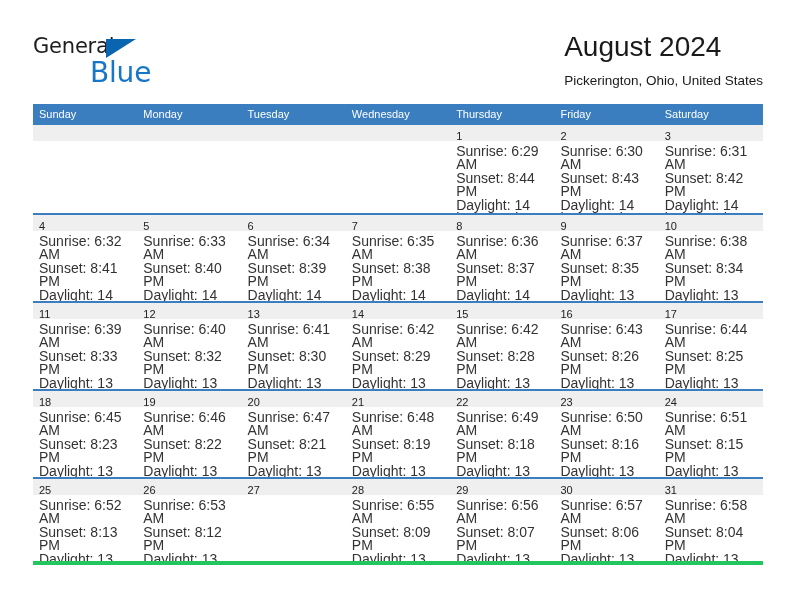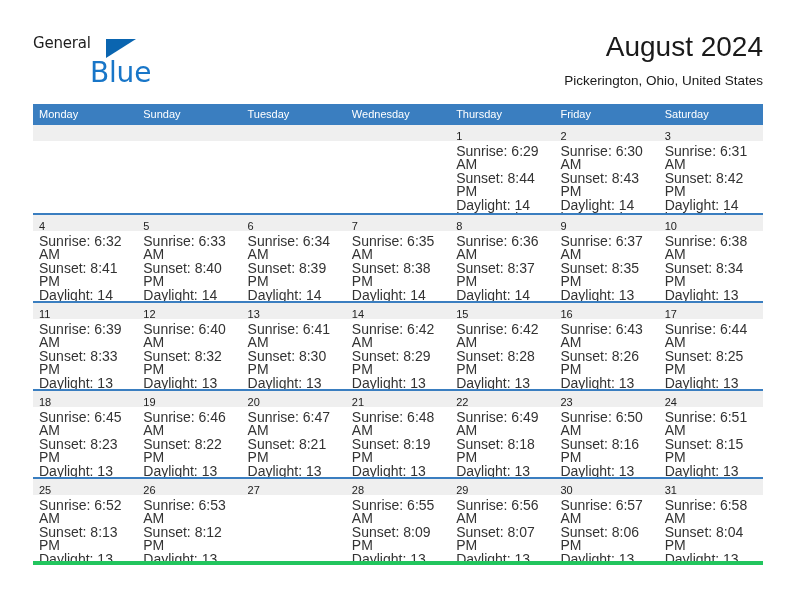--- a/index.html
+++ b/index.html
@@ -35,21 +35,21 @@
     position: absolute;
     left: 0;
     top: 4px;
     width: 130px;
     height: 52px;
   }
   .logo-general {
     position: absolute;
     left: 0;
     top: 0;
-    font-size: 15px;
+    font-size: 21px;
     letter-spacing: -0.2px;
     color: #1d1d1d;
     font-family: "DejaVu Sans", sans-serif;
     font-weight: 400;
   }
   .logo-tri {
     position: absolute;
     left: 73px;
     top: 5px;
     width: 0;
@@ -65,21 +65,20 @@
     color: #1876c8;
     font-family: "DejaVu Sans", sans-serif;
     font-weight: 400;
     letter-spacing: -0.2px;
   }
 
   .title-block {
     position: absolute;
     right: 0;
     top: 0;
-    text-align: right;
   }
   .cal-title {
     font-size: 28px;
     font-weight: 400;
     color: #1a1a1a;
     line-height: 34px;
     font-family: "Liberation Sans", sans-serif;
   }
   .cal-subtitle {
     margin-top: 9px;
@@ -170,22 +169,22 @@
 
     <div class="title-block">
       <div class="cal-title">August 2024</div>
       <div class="cal-subtitle">Pickerington, Ohio, United States</div>
     </div>
 
   </div>
 
   <div class="calendar">
     <div class="weekdays" id="weekday-row">
+        <div class="weekday">Sunday</div>
         <div class="weekday">Monday</div>
-        <div class="weekday">Sunday</div>
         <div class="weekday">Tuesday</div>
         <div class="weekday">Wednesday</div>
         <div class="weekday">Thursday</div>
         <div class="weekday">Friday</div>
         <div class="weekday">Saturday</div>
       </div>
     <div id="weeks-container">
         <div class="week">
           <div class="daycell">
             <div class="daynum-band"><span class="daynum"></span></div>

